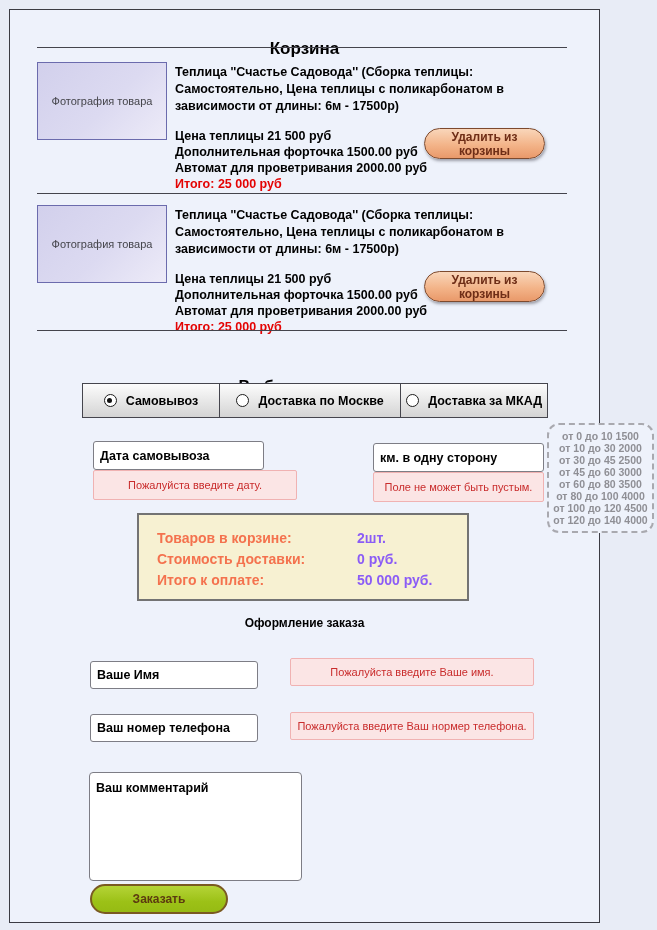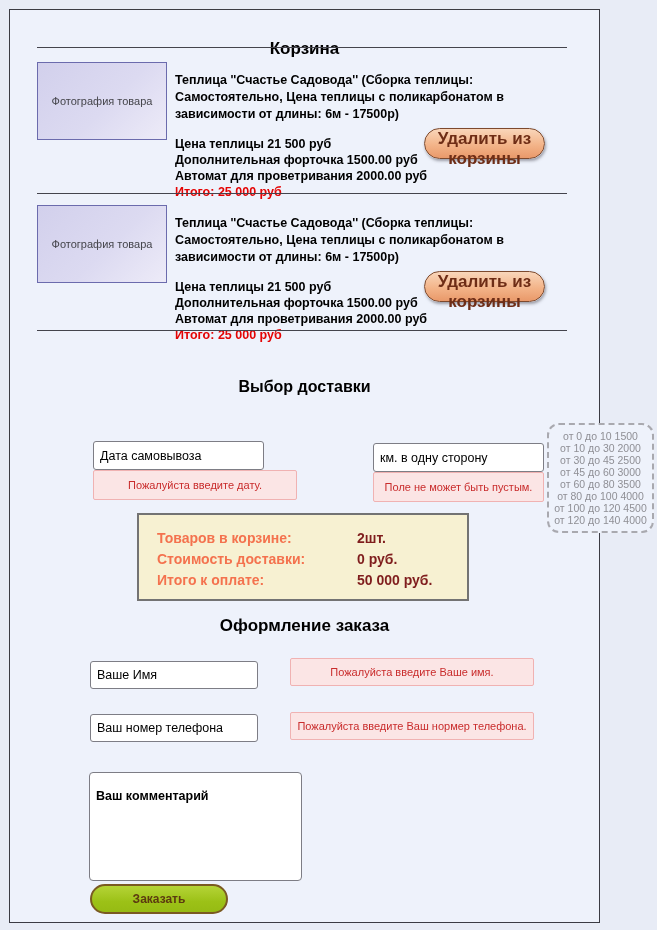--- a/index.html
+++ b/index.html
@@ -17,29 +17,29 @@
   .rule { height: 1px; background: #44444c; }
 
   
   .photo-box {
     width: 130px; height: 78px;
     border: 1px solid #6b6bad;
     background: linear-gradient(135deg, #d2d0ec 0%, #dcdaf1 55%, #edebf8 100%);
     display: flex; align-items: center; justify-content: center;
   }
   .photo-box span { font-size: 11px; color: #44444a; }
-  .item-desc { width: 394px; font-size: 12.5px; font-weight: bold; color: #000; margin-top: 8px; }
+  .item-desc { width: 394px; font-size: 12.5px; font-weight: bold; color: #000; }
   .item-title { line-height: 17px; margin-bottom: 13px; }
   .price-line { line-height: 16px; }
   .item-total { line-height: 16px; color: #e40404; }
   .remove-btn {
     width: 121px; height: 31px;
     border: 1px solid #7d4a2e; border-radius: 16px;
     background: linear-gradient(to bottom, #f9d6ba 0%, #f3b489 55%, #e9996a 100%);
-    color: #6e2d16; font-weight: bold; font-size: 17px;
+    color: #6e2d16; font-weight: bold; font-size: 12px;
     font-family: "Liberation Sans", sans-serif;
     box-shadow: 1px 2px 3px rgba(90,90,100,0.55);
     cursor: pointer;
   }
 
   
   .radio-bar {
     display: flex;
     border: 1px solid #45454d;
     background: linear-gradient(to bottom, #fcfcfc, #d4d4d4);
@@ -56,21 +56,21 @@
   }
   .radio-dot.selected::after {
     content: ""; position: absolute; left: 2.5px; top: 2.5px;
     width: 5px; height: 5px; border-radius: 50%; background: #111;
   }
   .radio-label { font-size: 12.5px; font-weight: bold; color: #000; }
 
   .text-input {
     border: 1px solid #7d7d85; border-radius: 3px; background: #fff;
     font-family: "Liberation Sans", sans-serif;
-    font-size: 12.5px; font-weight: normal; color: #000;
+    font-size: 12.5px; font-weight: bold; color: #000;
     padding: 0 6px; outline: none;
   }
   .error-box {
     background: #fbe5e5; border: 1px solid #f0b2b2; border-radius: 2px;
     color: #c92c2c; font-size: 11px;
     display: flex; align-items: center; justify-content: center;
     text-align: center; line-height: 12px;
   }
 
   .rates-tooltip {
@@ -79,27 +79,27 @@
     text-align: center; z-index: 5;
   }
   .rates-tooltip div { font-size: 10.5px; color: #8f8f95; line-height: 12px; white-space: nowrap; }
 
   .summary-box {
     border: 2px solid #737373; background: #f7f1d2;
     padding: 13px 0 0 18px;
   }
   .summary-row { display: flex; line-height: 21px; font-size: 14px; font-weight: bold; }
   .summary-label { width: 200px; color: #f4724e; }
-  .summary-value { color: #7f1d1d; }
+  .summary-value { color: #8b5cf6; }
 
   .comment-area {
     border: 1px solid #7d7d85; border-radius: 4px; background: #fff;
     font-family: "Liberation Sans", sans-serif;
     font-size: 12.5px; font-weight: bold; color: #000;
-    padding: 16px 6px; resize: none; outline: none;
+    padding: 8px 6px; resize: none; outline: none;
   }
   .submit-btn {
     width: 138px; height: 30px;
     border: 2px solid #7a5a22; border-radius: 16px;
     background: linear-gradient(to bottom, #b5d437, #9cc117 60%, #96bb13);
     color: #5c3a10; font-weight: bold; font-size: 12px;
     font-family: "Liberation Sans", sans-serif;
     cursor: pointer;
   }
 </style>
@@ -134,22 +134,36 @@
     <div class="price-line">Дополнительная форточка 1500.00 руб</div>
     <div class="price-line">Автомат для проветривания 2000.00 руб</div>
     <div class="item-total">Итого: 25 000 руб</div>
   </div>
   <button class="abs remove-btn" style="left:414px; top:261px;">Удалить из корзины</button>
 
   <div class="abs rule" style="left:27px; top:320px; width:530px;"></div>
 
   <div class="abs page-title" style="top:344px; font-size:16px;margin-top:24px;">Выбор доставки</div>
 
-
-  <div class="abs rates-tooltip" style="left:537px; top:413px; width:107px;">
+  <div class="abs radio-bar" style="left:72px; top:373px; width:466px;">
+    <div class="radio-cell" style="flex:137;">
+      <span class="radio-dot selected"></span>
+      <span class="radio-label">Самовывоз</span>
+    </div>
+    <div class="radio-cell" style="flex:182;">
+      <span class="radio-dot"></span>
+      <span class="radio-label">Доставка по Москве</span>
+    </div>
+    <div class="radio-cell" style="flex:147;">
+      <span class="radio-dot"></span>
+      <span class="radio-label">Доставка за МКАД</span>
+    </div>
+  </div>
+
+  <div class="abs rates-tooltip" style="left:537px; top:413px; width:107px;font-weight:bold;">
     <div>от 0 до 10 1500</div>
     <div>от 10 до 30 2000</div>
     <div>от 30 до 45 2500</div>
     <div>от 45 до 60 3000</div>
     <div>от 60 до 80 3500</div>
     <div>от 80 до 100 4000</div>
     <div>от 100 до 120 4500</div>
     <div>от 120 до 140 4000</div>
   </div>
 
@@ -167,21 +181,21 @@
     <div class="summary-row">
       <span class="summary-label">Стоимость доставки:</span>
       <span class="summary-value">0 руб.</span>
     </div>
     <div class="summary-row">
       <span class="summary-label">Итого к оплате:</span>
       <span class="summary-value">50 000 руб.</span>
     </div>
   </div>
 
-  <div class="abs page-title" style="top:606px; font-size:17px;">Оформление заказа</div>
+  <div class="abs page-title" style="top:606px; font-size:12px;">Оформление заказа</div>
 
   <input class="abs text-input" style="left: 80px; top: 651px; width: 168px; height: 28px;" value="Ваше Имя">
   <div class="abs error-box" style="left:280px; top:648px; width:244px; height:28px;">Пожалуйста введите Ваше имя.</div>
 
   <input class="abs text-input" style="left: 80px; top: 704px; width: 168px; height: 28px;" value="Ваш номер телефона">
   <div class="abs error-box" style="left:280px; top:702px; width:244px; height:28px;">Пожалуйста введите Ваш нормер телефона.</div>
 
   <textarea class="abs comment-area" style="left: 79px; top: 762px; width: 213px; height: 109px;">Ваш комментарий</textarea>
 
   <button class="abs submit-btn" style="left:80px; top:874px;">Заказать</button>

